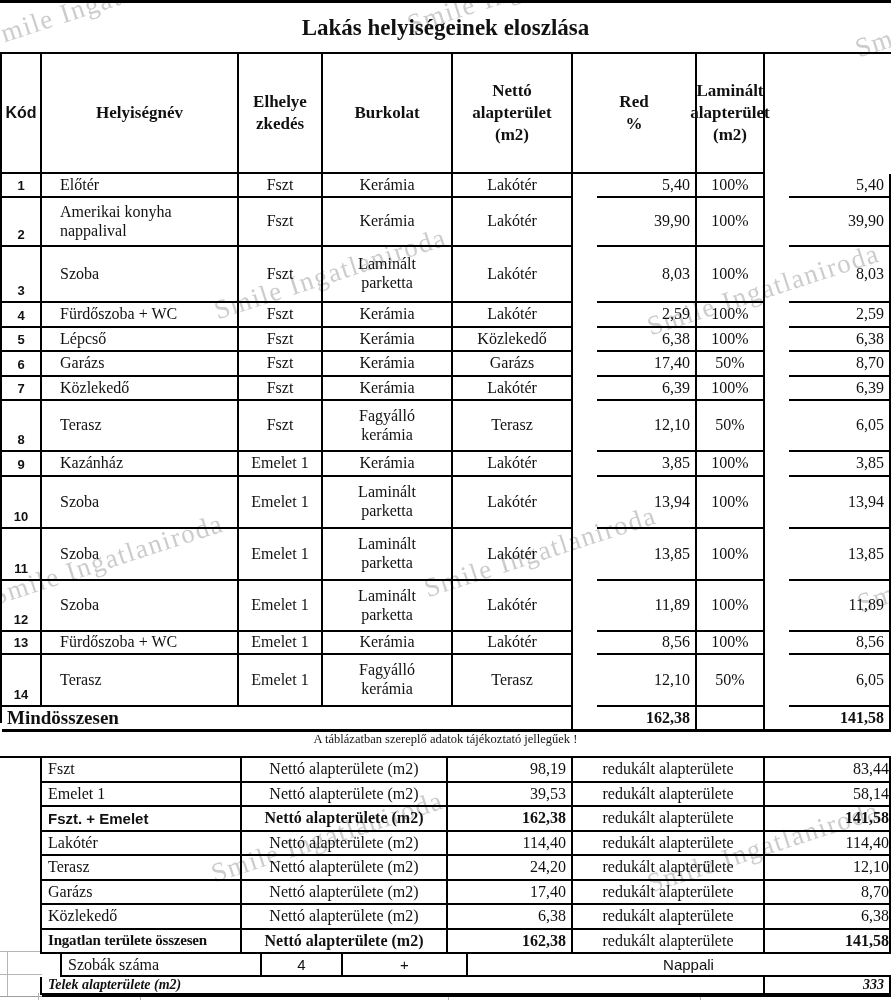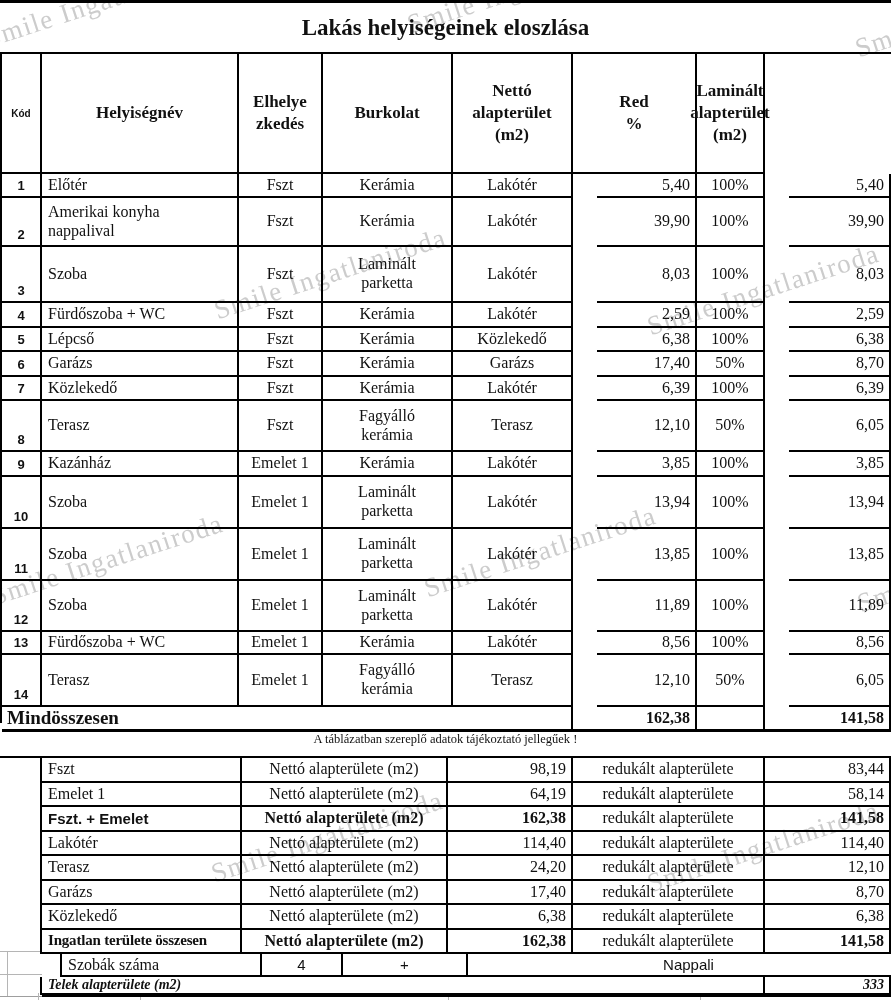--- a/index.html
+++ b/index.html
@@ -34,51 +34,51 @@
   }
   .grid { display: grid; border-left: 2px solid #000; }
   .maincols { grid-template-columns: 40px 197px 84px 130px 120px 124px 68px 1fr; }
   .header-grid { height: 120px; }
   .hcell {
     border-right: 2px solid #000; border-bottom: 2px solid #000;
     display:flex; align-items:center; justify-content:center;
     text-align:center; font-weight:bold; font-size:17px; line-height:1.3;
     white-space: pre-line;
   }
-  .h-kod { font-family:"Liberation Sans",sans-serif; font-size:10px; }
+  .h-kod { font-family:"Liberation Sans",sans-serif; font-size:16px; }
   .body-grid { grid-template-rows: 24px 49px 56px 25px 24px 25px 24px 51px 25px 52px 52px 51px 23px 52px; }
   .cell {
     border-right: 2px solid #000; border-bottom: 2px solid #000;
     display:flex; align-items:center;
     font-size: 16px; line-height: 1.18;
     white-space: pre-line; overflow:hidden;
   }
   .c-kod { justify-content:center; align-items:flex-end; padding-bottom:3px;
            font-family:"Liberation Sans",sans-serif; font-weight:bold; font-size:13px; }
-  .c-name { padding-left: 6px; }
+  .c-name { padding-left: 18px; }
   .c-center { justify-content:center; text-align:center; }
   .c-num { justify-content:flex-end; padding-right:5px;margin-left:24px; }
   
   .summary-grid { grid-template-columns: 571px 124px 68px 1fr; height: 16px; }
   .scell { border-right:2px solid #000; border-bottom:3px solid #000; display:flex; align-items:center; }
   .s-label { font-weight:bold; font-size:19px; padding-left:5px; }
   .s-num { font-weight:bold; font-size:16px; justify-content:flex-end; padding-right:5px; }
   
   .note-row { height:35px; border-bottom:2px solid #000;
     display:flex; align-items:center; justify-content:center; font-size:12.5px; }
   
   .b-grid { margin-left:40px; width:851px; grid-template-columns: 200px 206px 125px 192px 1fr;
             grid-auto-rows: 24.5px; }
   .bc { border-right:2px solid #000; border-bottom:2px solid #000;
         display:flex; align-items:center; font-size:16px; overflow:hidden; }
   .bc0 { padding-left:6px; }
   .bc1 { justify-content:center; }
   .bc2 { justify-content:flex-end; padding-right:5px; }
   .bc3 { justify-content:center; }
-  .bc4 { justify-content:flex-end; padding-right:5px; }
+  .bc4 { justify-content:flex-end; }
   .b-grid .trow:nth-child(3) .bc:not(.bc3),
   .b-grid .trow:nth-child(8) .bc:not(.bc3) { font-weight:bold; }
   .b-grid .trow:nth-child(3) .bc0 { font-family:"Liberation Sans",sans-serif; font-size:15px; }
   .b-grid .trow:nth-child(8) .bc0 { font-size:15px; letter-spacing:-0.2px; }
   
   .rooms-grid { margin-left:60px; width:851px; grid-template-columns: 200px 81px 125px 1fr; height:23px; }
   .rc { border-right:2px solid #000; border-bottom:2px solid #000; display:flex; align-items:center; }
   .rc-label { font-size:16px; padding-left:6px; }
   .rc-sans { font-family:"Liberation Sans",sans-serif; font-size:15px; justify-content:center; }
   
@@ -305,21 +305,21 @@
     <div class="bc bc0">Fszt</div>
     <div class="bc bc1">Nettó alapterülete (m2)</div>
     <div class="bc bc2">98,19</div>
     <div class="bc bc3">redukált alapterülete</div>
     <div class="bc bc4">83,44</div>
   </div>
 
   <div class="trow" style="display:contents">
     <div class="bc bc0">Emelet 1</div>
     <div class="bc bc1">Nettó alapterülete (m2)</div>
-    <div class="bc bc2">64,19</div>
+    <div class="bc bc2">39,53</div>
     <div class="bc bc3">redukált alapterülete</div>
     <div class="bc bc4">58,14</div>
   </div>
 
   <div class="trow" style="display:contents">
     <div class="bc bc0">Fszt. + Emelet</div>
     <div class="bc bc1">Nettó alapterülete (m2)</div>
     <div class="bc bc2">162,38</div>
     <div class="bc bc3">redukált alapterülete</div>
     <div class="bc bc4">141,58</div>

